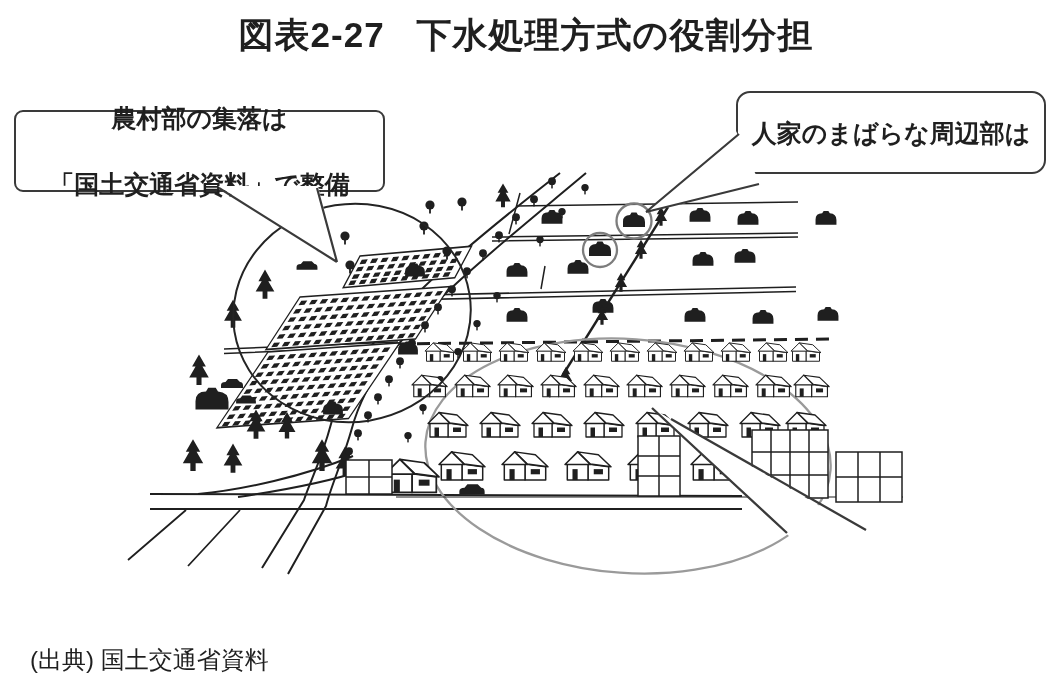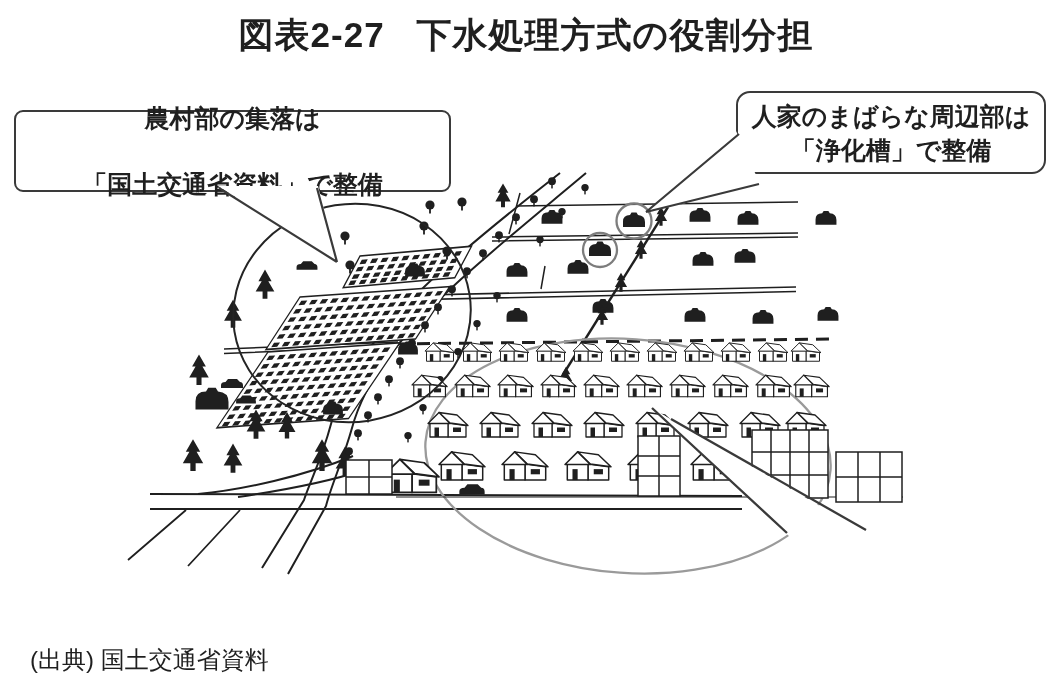--- a/index.html
+++ b/index.html
@@ -7,21 +7,21 @@
         font-family:"Liberation Sans","DejaVu Sans",sans-serif;color:#1f1f1f;}
   .fig-title{position:absolute;top:12px;left:0;width:100%;text-align:center;
         font-size:35px;font-weight:700;letter-spacing:1px;}
   .fig-title .fig-num{margin-right:32px;}
   .art,.tails{position:absolute;left:0;top:0;width:1052px;height:687px;}
   .art{z-index:1;}
   .tails{z-index:3;pointer-events:none;}
   .callout{position:absolute;z-index:2;border:2.5px solid #3a3a3a;background:#fff;
         text-align:center;font-size:25px;font-weight:600;line-height:34px;
         display:flex;flex-direction:column;justify-content:center;box-sizing:border-box;}
-  .callout-rural{left:14px;top:110px;width:437px;height:82px;border-radius:9px;gap:32px;}
+  .callout-rural{left:14px;top:110px;width:371px;height:82px;border-radius:9px;gap:32px;}
   .callout-periphery{left:736px;top:91px;width:310px;height:83px;border-radius:14px;}
   .callout-center{left:756px;top:531px;width:280px;height:86px;border-radius:14px;
         box-shadow:-3px 3px 0 0 #ffffff,-6px 6px 0 -1px #2e2e2e;}
   .source{position:absolute;left:14px;top:644px;z-index:2;font-size:24px;font-weight:400;margin-left:16px;}
 </style>
 </head>
 <body>
 
 <div class="page">
 
@@ -231,21 +231,20 @@
       <circle cx="600" cy="250" r="17"></circle>
     </g>
   </svg>
 
   <div class="callout callout-rural">
     <span>農村部の集落は</span>
     <span>「国土交通省資料」で整備</span>
   </div>
   <div class="callout callout-periphery">
     <span>人家のまばらな周辺部は</span>
-    <span>「浄化槽」で整備</span>
   </div>
 
   <svg class="tails" viewBox="0 0 1052 687">
     <g>
       <path d="M218,186 L337,262 L318,186 Z" fill="#fff"></path>
       <path d="M219,188 L337,262 M317,188 L337,262" stroke="#3a3a3a" stroke-width="2.2" fill="none"></path>
     </g>
     <g>
       <path d="M736,131 L646,212 L761,186 Z" fill="#fff"></path>
       <path d="M739,134 L646,212 M759,184 L646,212" stroke="#3a3a3a" stroke-width="2.2" fill="none"></path>

